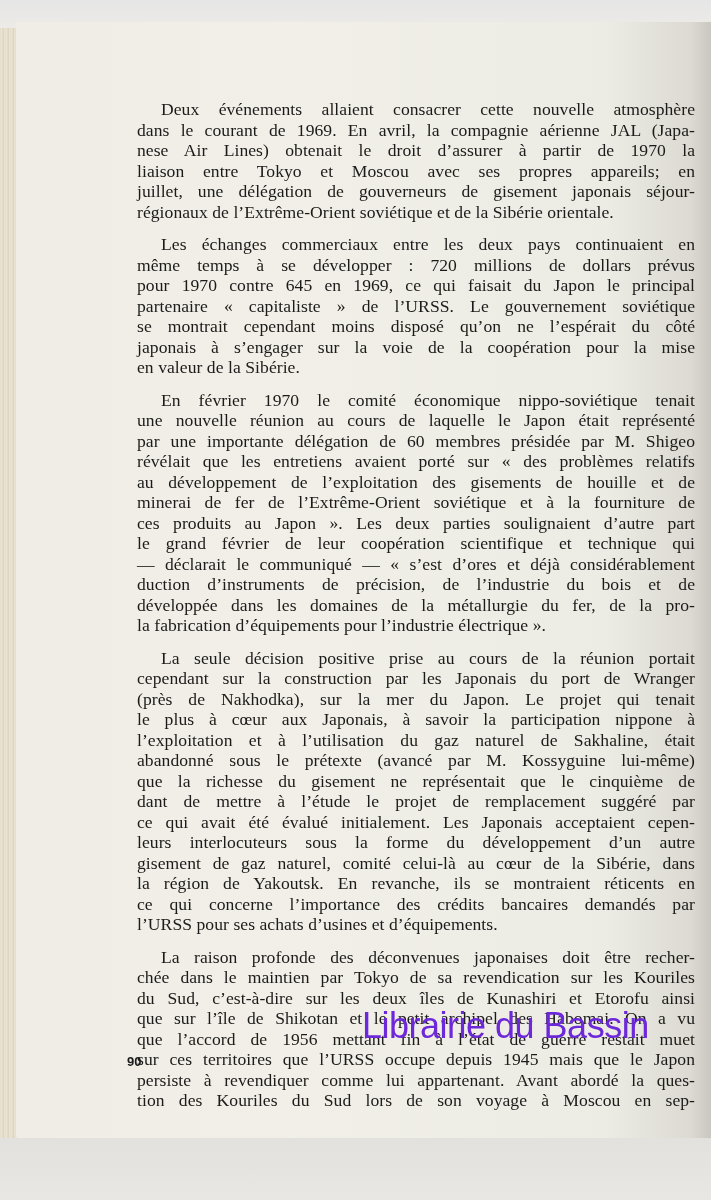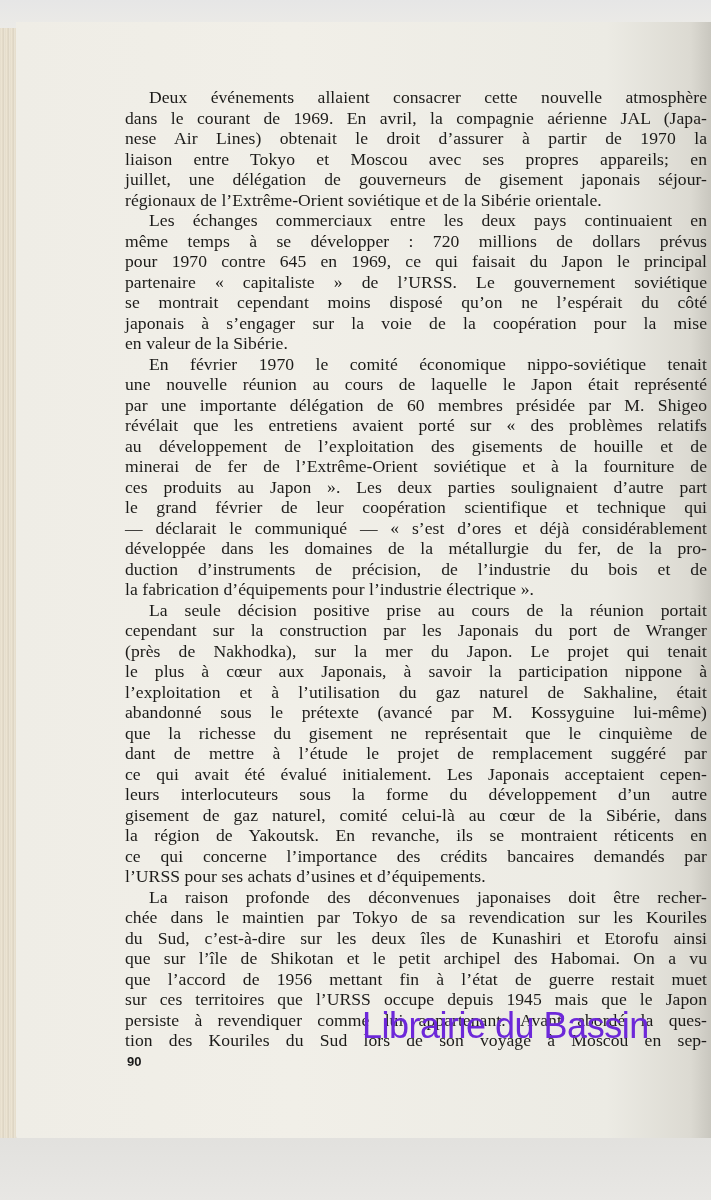--- a/index.html
+++ b/index.html
@@ -27,21 +27,21 @@
     position:absolute; left:0; top:1138px; width:711px; height:62px;
     background:linear-gradient(#e2e1de,#e8e7e4);
   }
   .text {
     position:absolute; left:125px; top:87px; width:582px;
     color:#1c1b19;
     font-size:17.6px;
     line-height:20.5px;
   }
   .text p {
-    margin:0; text-align:justify; text-indent:25px;
+    margin:12px; text-align:justify; text-indent:25px;
     hyphens:manual; letter-spacing:0.05px;
   }
   .text p .line { display:block; text-align:justify; text-align-last:justify; white-space:nowrap; }
   .text p .line.last { text-align-last:left; }
   .text p .line.first { padding-left:24px; }
   .page-number {
     position:absolute; left:127px; top:1054px;
     font-family:"Liberation Sans","DejaVu Sans",sans-serif;
     font-weight:bold; font-size:13px; color:#1a1a1a;
   }
@@ -81,22 +81,22 @@
     <p style="text-indent: 0px;">
       <span class="line first">En février 1970 le comité économique nippo-soviétique tenait</span>
       <span class="line">une nouvelle réunion au cours de laquelle le Japon était représenté</span>
       <span class="line">par une importante délégation de 60 membres présidée par M. Shigeo</span>
       <span class="line">révélait que les entretiens avaient porté sur « des problèmes relatifs</span>
       <span class="line">au développement de l’exploitation des gisements de houille et de</span>
       <span class="line">minerai de fer de l’Extrême-Orient soviétique et à la fourniture de</span>
       <span class="line">ces produits au Japon ». Les deux parties soulignaient d’autre part</span>
       <span class="line">le grand février de leur coopération scientifique et technique qui</span>
       <span class="line">— déclarait le communiqué — « s’est d’ores et déjà considérablement</span>
+      <span class="line">duction d’instruments de précision, de l’industrie du bois et de</span>
       <span class="line">développée dans les domaines de la métallurgie du fer, de la pro-</span>
-      <span class="line">duction d’instruments de précision, de l’industrie du bois et de</span>
       <span class="line last">la fabrication d’équipements pour l’industrie électrique ».</span>
     </p>
     <p style="text-indent: 0px;">
       <span class="line first">La seule décision positive prise au cours de la réunion portait</span>
       <span class="line">cependant sur la construction par les Japonais du port de Wranger</span>
       <span class="line">(près de Nakhodka), sur la mer du Japon. Le projet qui tenait</span>
       <span class="line">le plus à cœur aux Japonais, à savoir la participation nippone à</span>
       <span class="line">l’exploitation et à l’utilisation du gaz naturel de Sakhaline, était</span>
       <span class="line">abandonné sous le prétexte (avancé par M. Kossyguine lui-même)</span>
       <span class="line">que la richesse du gisement ne représentait que le cinquième de</span>

